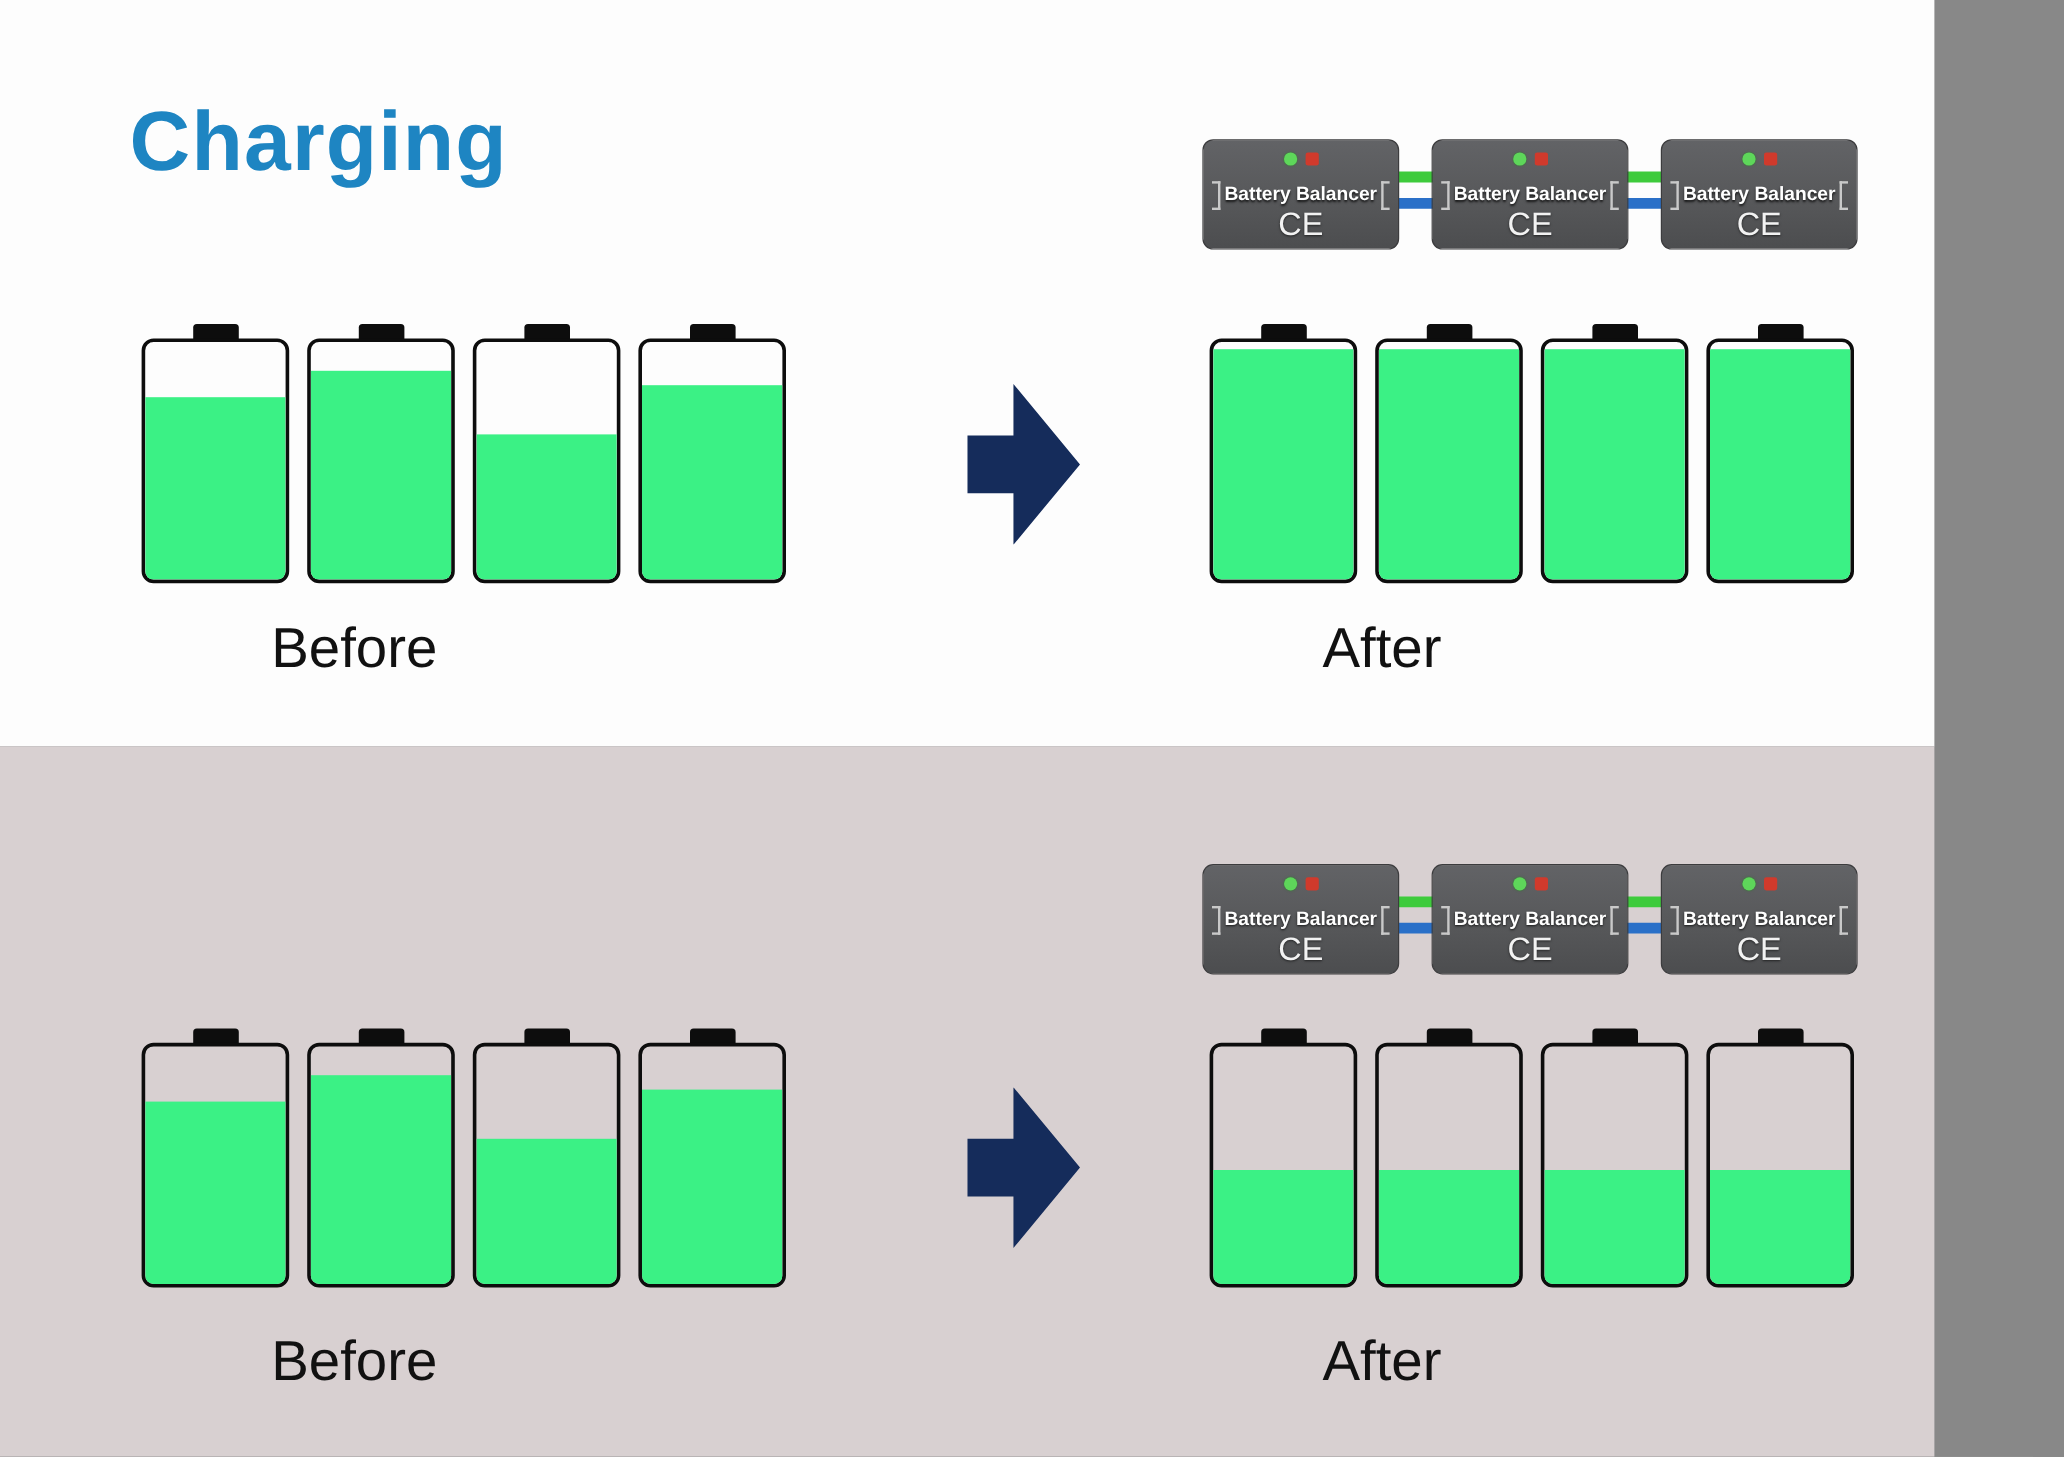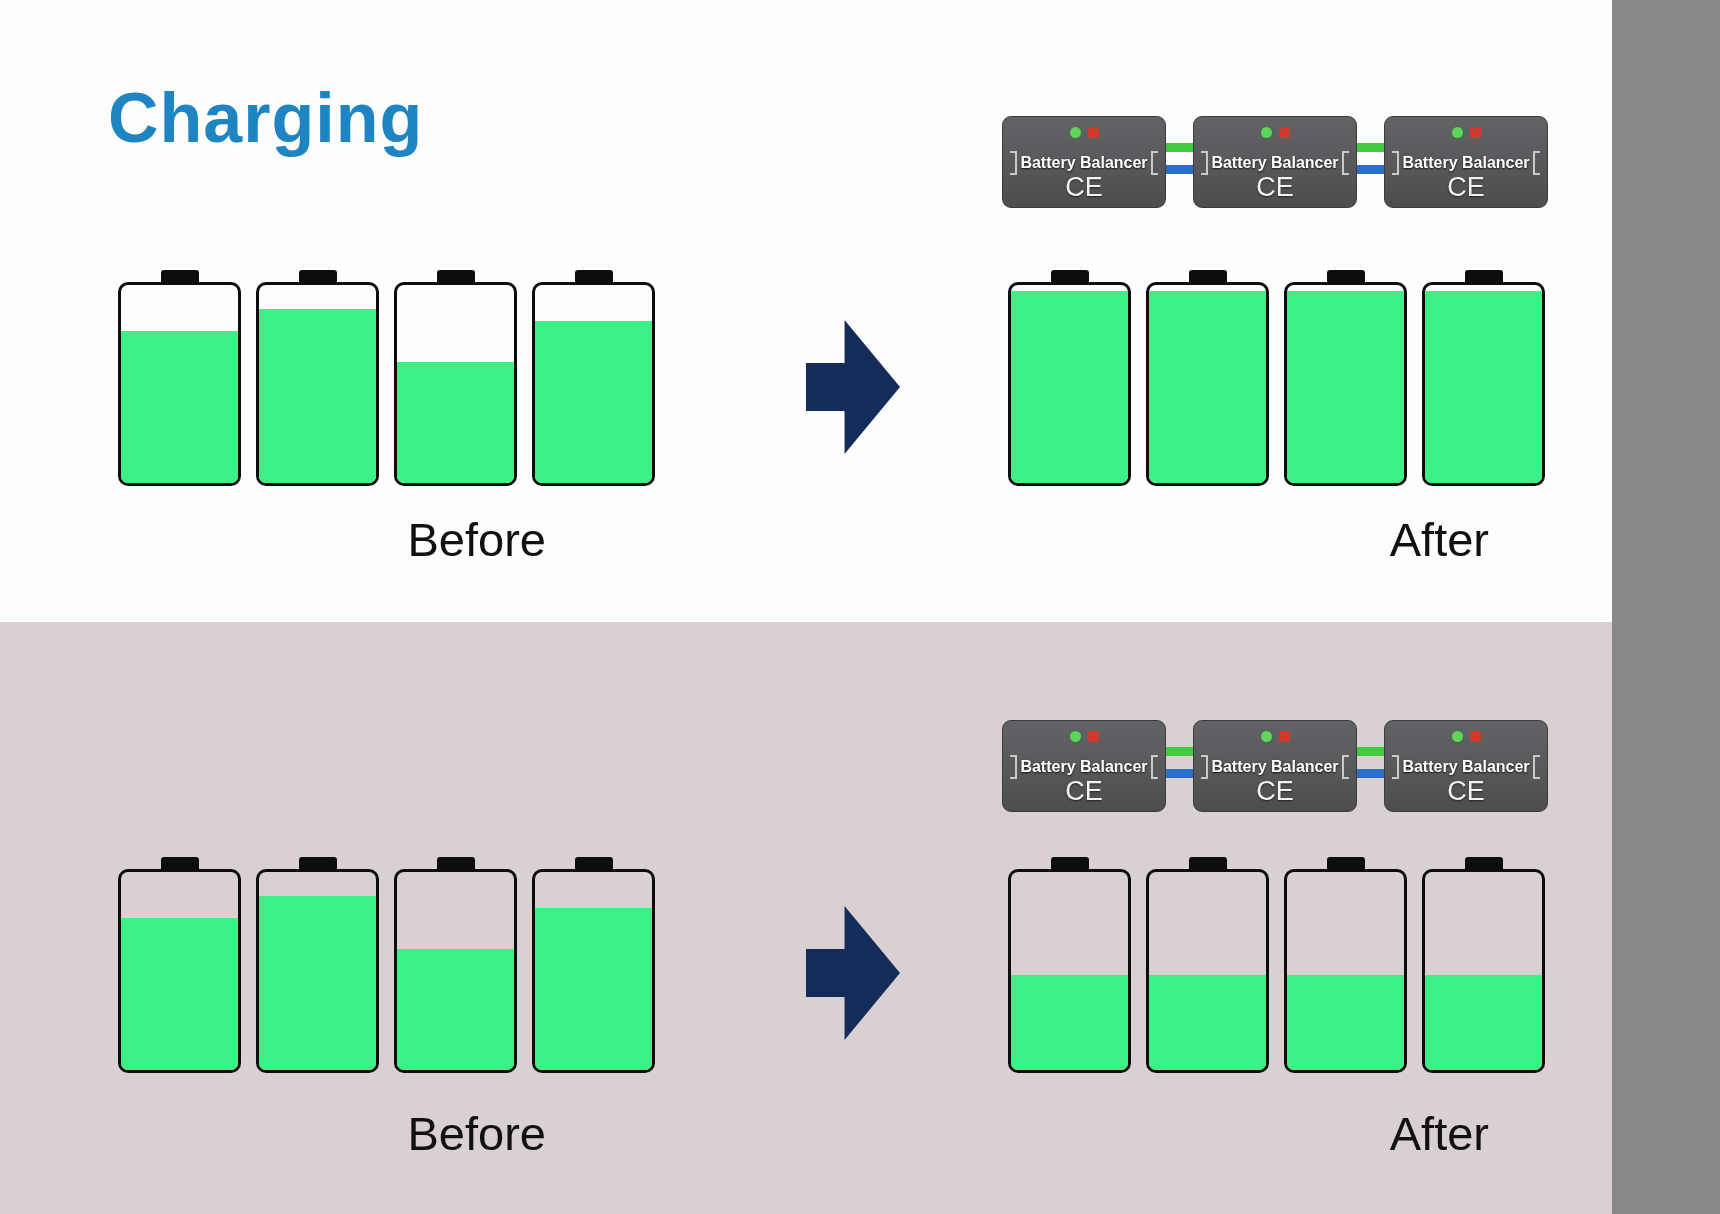--- a/index.html
+++ b/index.html
@@ -23,23 +23,23 @@
   .batteries.after{left:1008px;}
   #sec0 .batteries{top:270px;}
   #sec1 .batteries{top:235px;}
 
   .battery{display:flex;flex-direction:column;align-items:center;}
   .battery .cap{width:38px;height:13px;background:var(--outline);border-radius:3px 3px 0 0;margin-bottom:-1px;}
   .battery .body{width:117px;height:198px;border:3px solid var(--outline);border-radius:10px;
                  position:relative;overflow:hidden;background:transparent;}
   .battery .fill{position:absolute;left:0;right:0;bottom:0;background:var(--fill-green);}
 
-  .group-label{position:absolute;width:320px;text-align:right;font-size:47px;color:var(--label);}
+  .group-label{position:absolute;width:320px;text-align:left;font-size:47px;color:var(--label);}
   .group-label.before{left:226px;}
-  .group-label.after{left:1169px;}
+  .group-label.after{left:1102px;}
   #sec0 .group-label{top:512px;}
   #sec1 .group-label{top:484px;}
 
   .arrow{position:absolute;left:806px;width:94px;height:134px;background:var(--navy);
          clip-path:polygon(0% 32%,41% 32%,41% 0%,100% 50%,41% 100%,41% 68%,0% 68%);}
   #sec0 .arrow{top:320px;}
   #sec1 .arrow{top:284px;}
 
   .balancer-row{position:absolute;left:1002px;width:546px;height:92px;}
   #sec0 .balancer-row{top:116px;}

